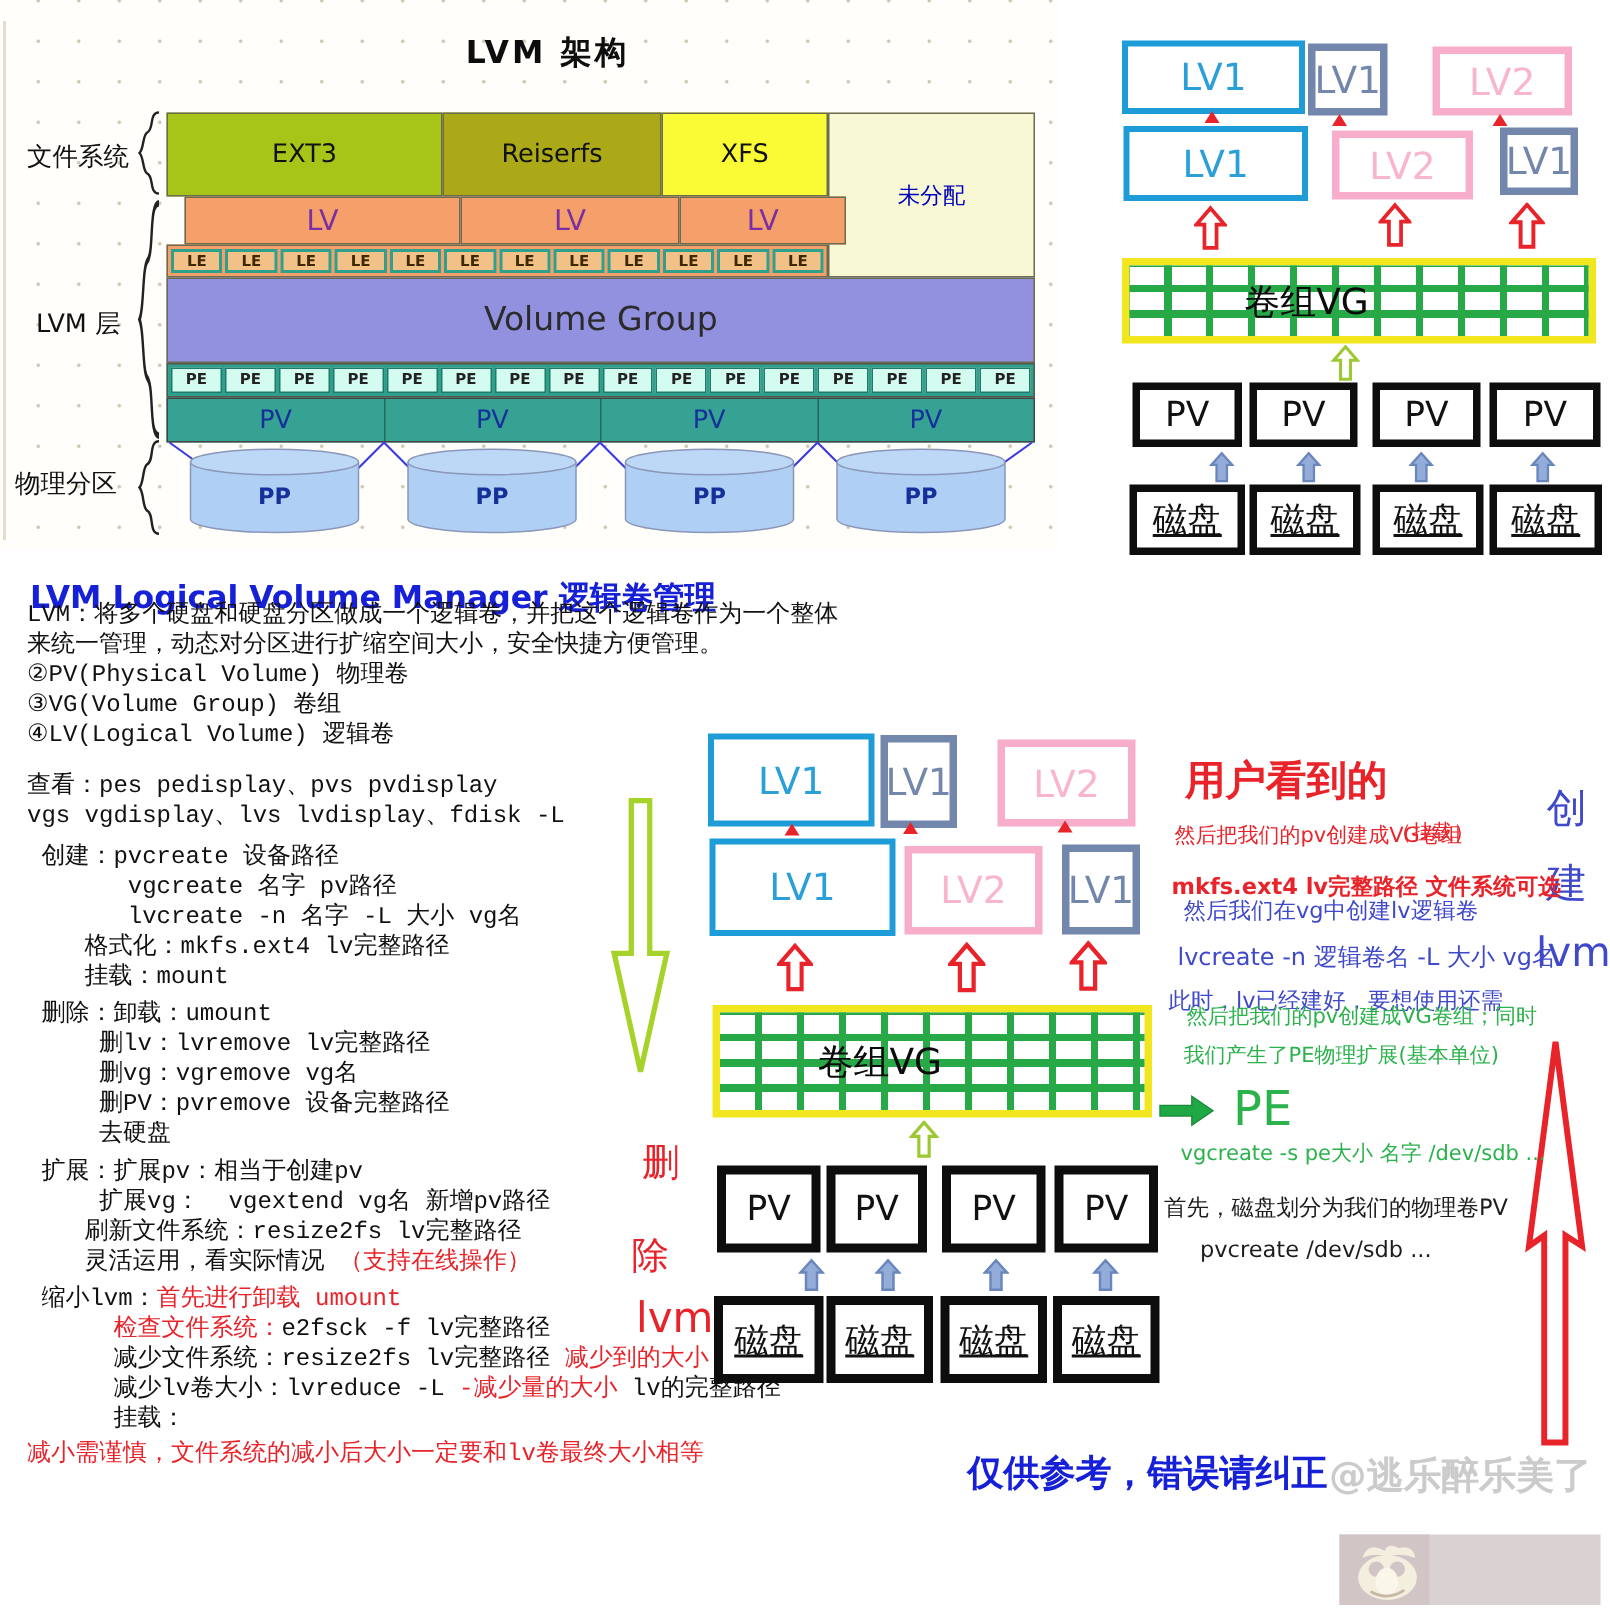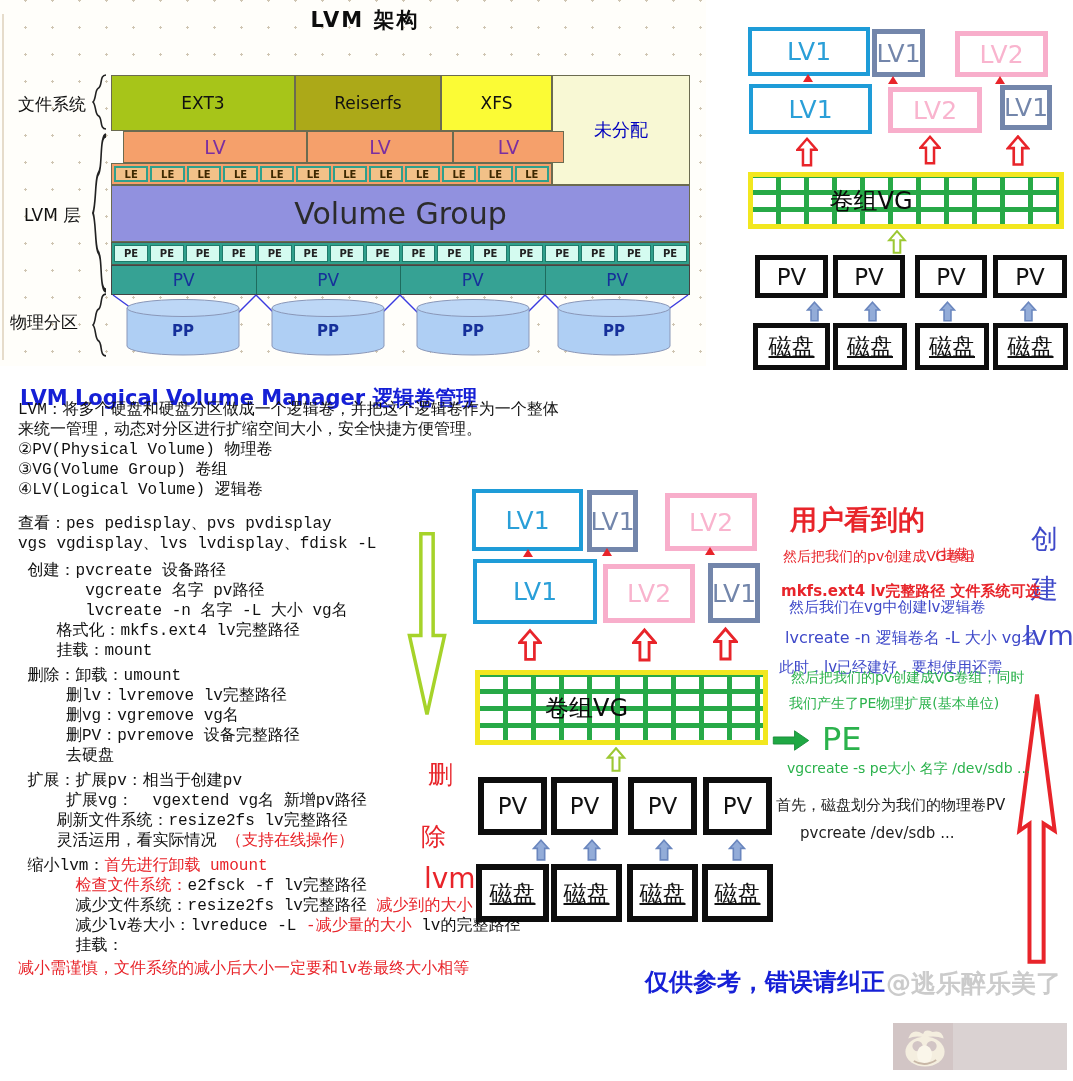--- a/index.html
+++ b/index.html
@@ -5,36 +5,36 @@
   html,body{margin:0;padding:0;background:#fff;}
   .page{position:relative;width:1073px;height:1081px;background:#fff;overflow:hidden;
         font-family:"DejaVu Sans","Liberation Sans",sans-serif;color:#111;}
 
   
   .arch{position:absolute;left:0;top:0;width:706px;height:366px;
         background-color:#FFFEFA;
         background-image:radial-gradient(#CFC5B2 1.1px,transparent 1.4px);
         background-size:27px 27px;background-position:12px 14px;}
   .edge-line{position:absolute;left:2px;top:14px;width:2px;height:346px;background:#E6DCCB;}
-  .arch-title{position:absolute;left:0;top:6px;width:730px;text-align:center;
+  .arch-title{position:absolute;left:0;top:21px;width:730px;text-align:center;
               font-size:21px;font-weight:600;letter-spacing:2px;color:#0d0d0d;}
   .tbl{position:absolute;left:111px;top:75px;width:579px;height:220px;}
   .cell{position:absolute;box-sizing:border-box;border:1px solid #6b6b50;
         display:flex;align-items:center;justify-content:center;}
   .fs1{left:0;top:0;width:184px;height:56px;background:#A7C519;font-size:17px;}
   .fs2{left:184px;top:0;width:146px;height:56px;background:#ACA918;font-size:17px;}
   .fs3{left:330px;top:0;width:111px;height:56px;background:#FBFB35;font-size:17px;}
-  .unalloc{left:441px;top:0;width:138px;height:110px;background:#F8F8D4;color:#0000BE;font-size:18px;}
+  .unalloc{left:441px;top:0;width:138px;height:110px;background:#F8F8D4;color:#0000BE;font-size:15px;}
   .lvr{top:56px;height:32px;background:#F5A06B;color:#7B2FA0;font-size:19px;margin-left:12px;}
   .lv1{left:0;width:184px;} .lv2{left:184px;width:146px;} .lv3{left:330px;width:111px;}
   .le-row{position:absolute;left:0;top:88px;width:441px;height:22px;background:#F5A06B;
           display:flex;gap:2px;padding:2px;box-sizing:border-box;border:1px solid #6b6b50;}
   .le-cell{flex:1;background:#F2C188;border:2px solid #2FA08C;color:#3d2800;
            font-size:10px;font-weight:700;display:flex;align-items:center;justify-content:center;}
-  .vg-row{left:0;top:110px;width:579px;height:57px;background:#9191DF;color:#2b2b2b;font-size:30px;}
+  .vg-row{left:0;top:110px;width:579px;height:57px;background:#9191DF;color:#2b2b2b;font-size:22px;}
   .pe-row{position:absolute;left:0;top:167px;width:579px;height:23px;background:#2FA08C;
           display:flex;gap:2px;padding:2px;box-sizing:border-box;border:1px solid #57574b;}
   .pe-cell{flex:1;background:#D4FBF0;border:1px solid #1E7A6A;color:#222;
            font-size:10px;font-weight:700;display:flex;align-items:center;justify-content:center;}
   .pv-row{position:absolute;left:0;top:190px;width:579px;height:30px;display:flex;
           background:#36A294;border:1px solid #444;box-sizing:border-box;}
   .pv-cell{flex:1;border-right:1px solid #1E6B5E;color:#16309A;font-size:17px;
            display:flex;align-items:center;justify-content:center;}
   .pv-cell:last-child{border-right:none;}
   .pp{position:absolute;top:298px;width:116px;height:60px;}

